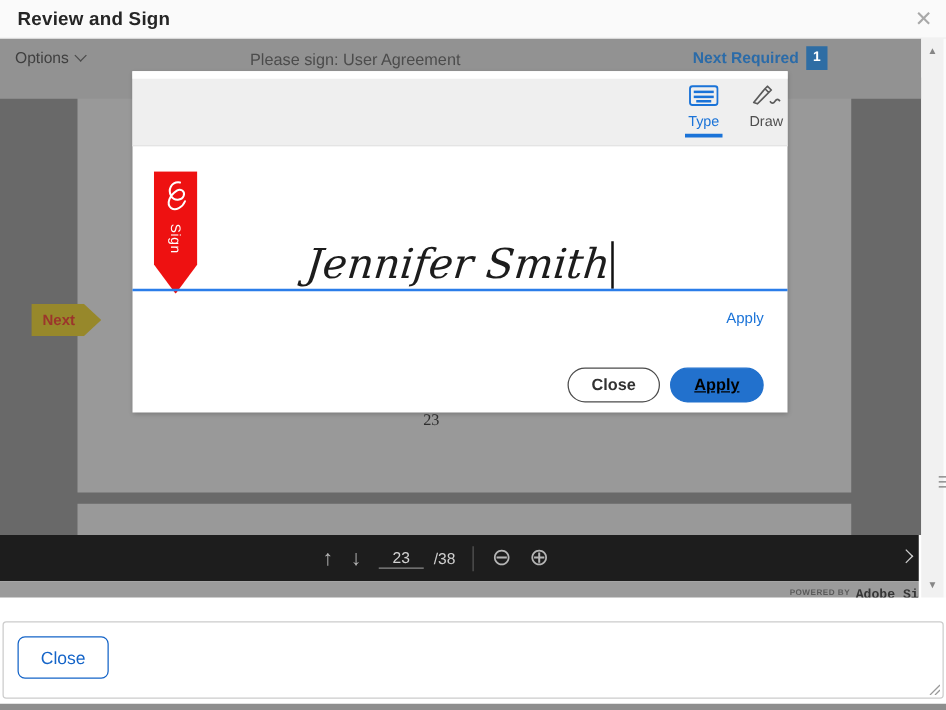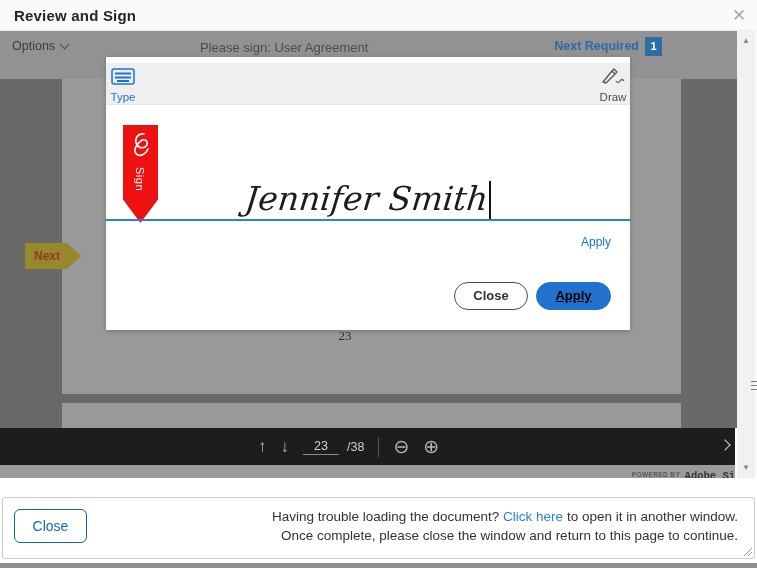--- a/index.html
+++ b/index.html
@@ -31,22 +31,22 @@
   .page-2 { top:341px; height:25px; }
   .page-number { position:absolute; left:330px; top:266px; width:30px; text-align:center;
     font-family:"Liberation Serif", serif; font-size:13px; color:#2e2e2e; }
   .next-tag { position:absolute; left:25px; top:181px; width:56px; height:26px;
     background:#97882b; clip-path:polygon(0 0, 75% 0, 100% 50%, 75% 100%, 0 100%);
     display:flex; align-items:center; cursor:pointer; }
   .next-tag span { font-size:12px; font-weight:bold; color:#9c352b; padding-left:9px; }
   
   .sig-dialog { position:absolute; left:106px; top:57px; width:524px; height:273px;
     background:#ffffff; z-index:3; box-shadow:0 1px 4px rgba(0,0,0,.25); }
-  .sig-header { height:48px; background:#efefef; border-top:6px solid #ffffff; border-bottom:1px solid #e4e4e4;
-    display:flex; justify-content:space-between; gap:16px; }
+  .sig-header { height:60px; background:#efefef; border-top:6px solid #ffffff; border-bottom:1px solid #e4e4e4;
+    display:flex; justify-content:flex-end; gap:16px; }
   .sig-tab { display:flex; flex-direction:column; align-items:center; width:34px; padding-top:5px; cursor:pointer; }
   .sig-tab .tab-label { font-size:11.5px; margin-top:2px; color:#4f4f4f; }
   .sig-tab.active .tab-label { color:#1a73d8; }
   .sig-tab .tab-underline { width:30px; height:3px; margin-top:3px; background:transparent; }
   .sig-tab.active .tab-underline { background:#1a73d8; }
   .sig-body { position:relative; height:219px; }
   .ribbon { position:absolute; left:17px; top:20px; width:35px; height:98px;
     background:#ee1111; clip-path:polygon(0 0,100% 0,100% 76%,50% 100%,0 76%);
     display:flex; flex-direction:column; align-items:center; }
   .ribbon svg { margin-top:6px; }
@@ -196,22 +196,18 @@
 </div>
 <div class="outer-edge"></div>
 <div class="outer-thumb">
     <i></i>
     <i></i>
     <i></i>
   </div>
 
 <div class="footer-panel">
   <button class="footer-close">Close</button>
-  <div class="footer-text">
-    <span>Having trouble loading the document?  </span><span class="footer-link">Click here</span><span> to open it in another window.</span><br>
-    <span>Once complete, please close the window and return to this page to continue.</span>
-  </div>
   <svg class="resize-grip" width="9" height="9" viewBox="0 0 9 9">
     <path d="M1 9 L9 1 M5 9 L9 5" stroke="#9a9a9a" stroke-width="1"></path>
   </svg>
 </div>
 
 <div class="bottom-bar"></div>
 
 </body></html>

